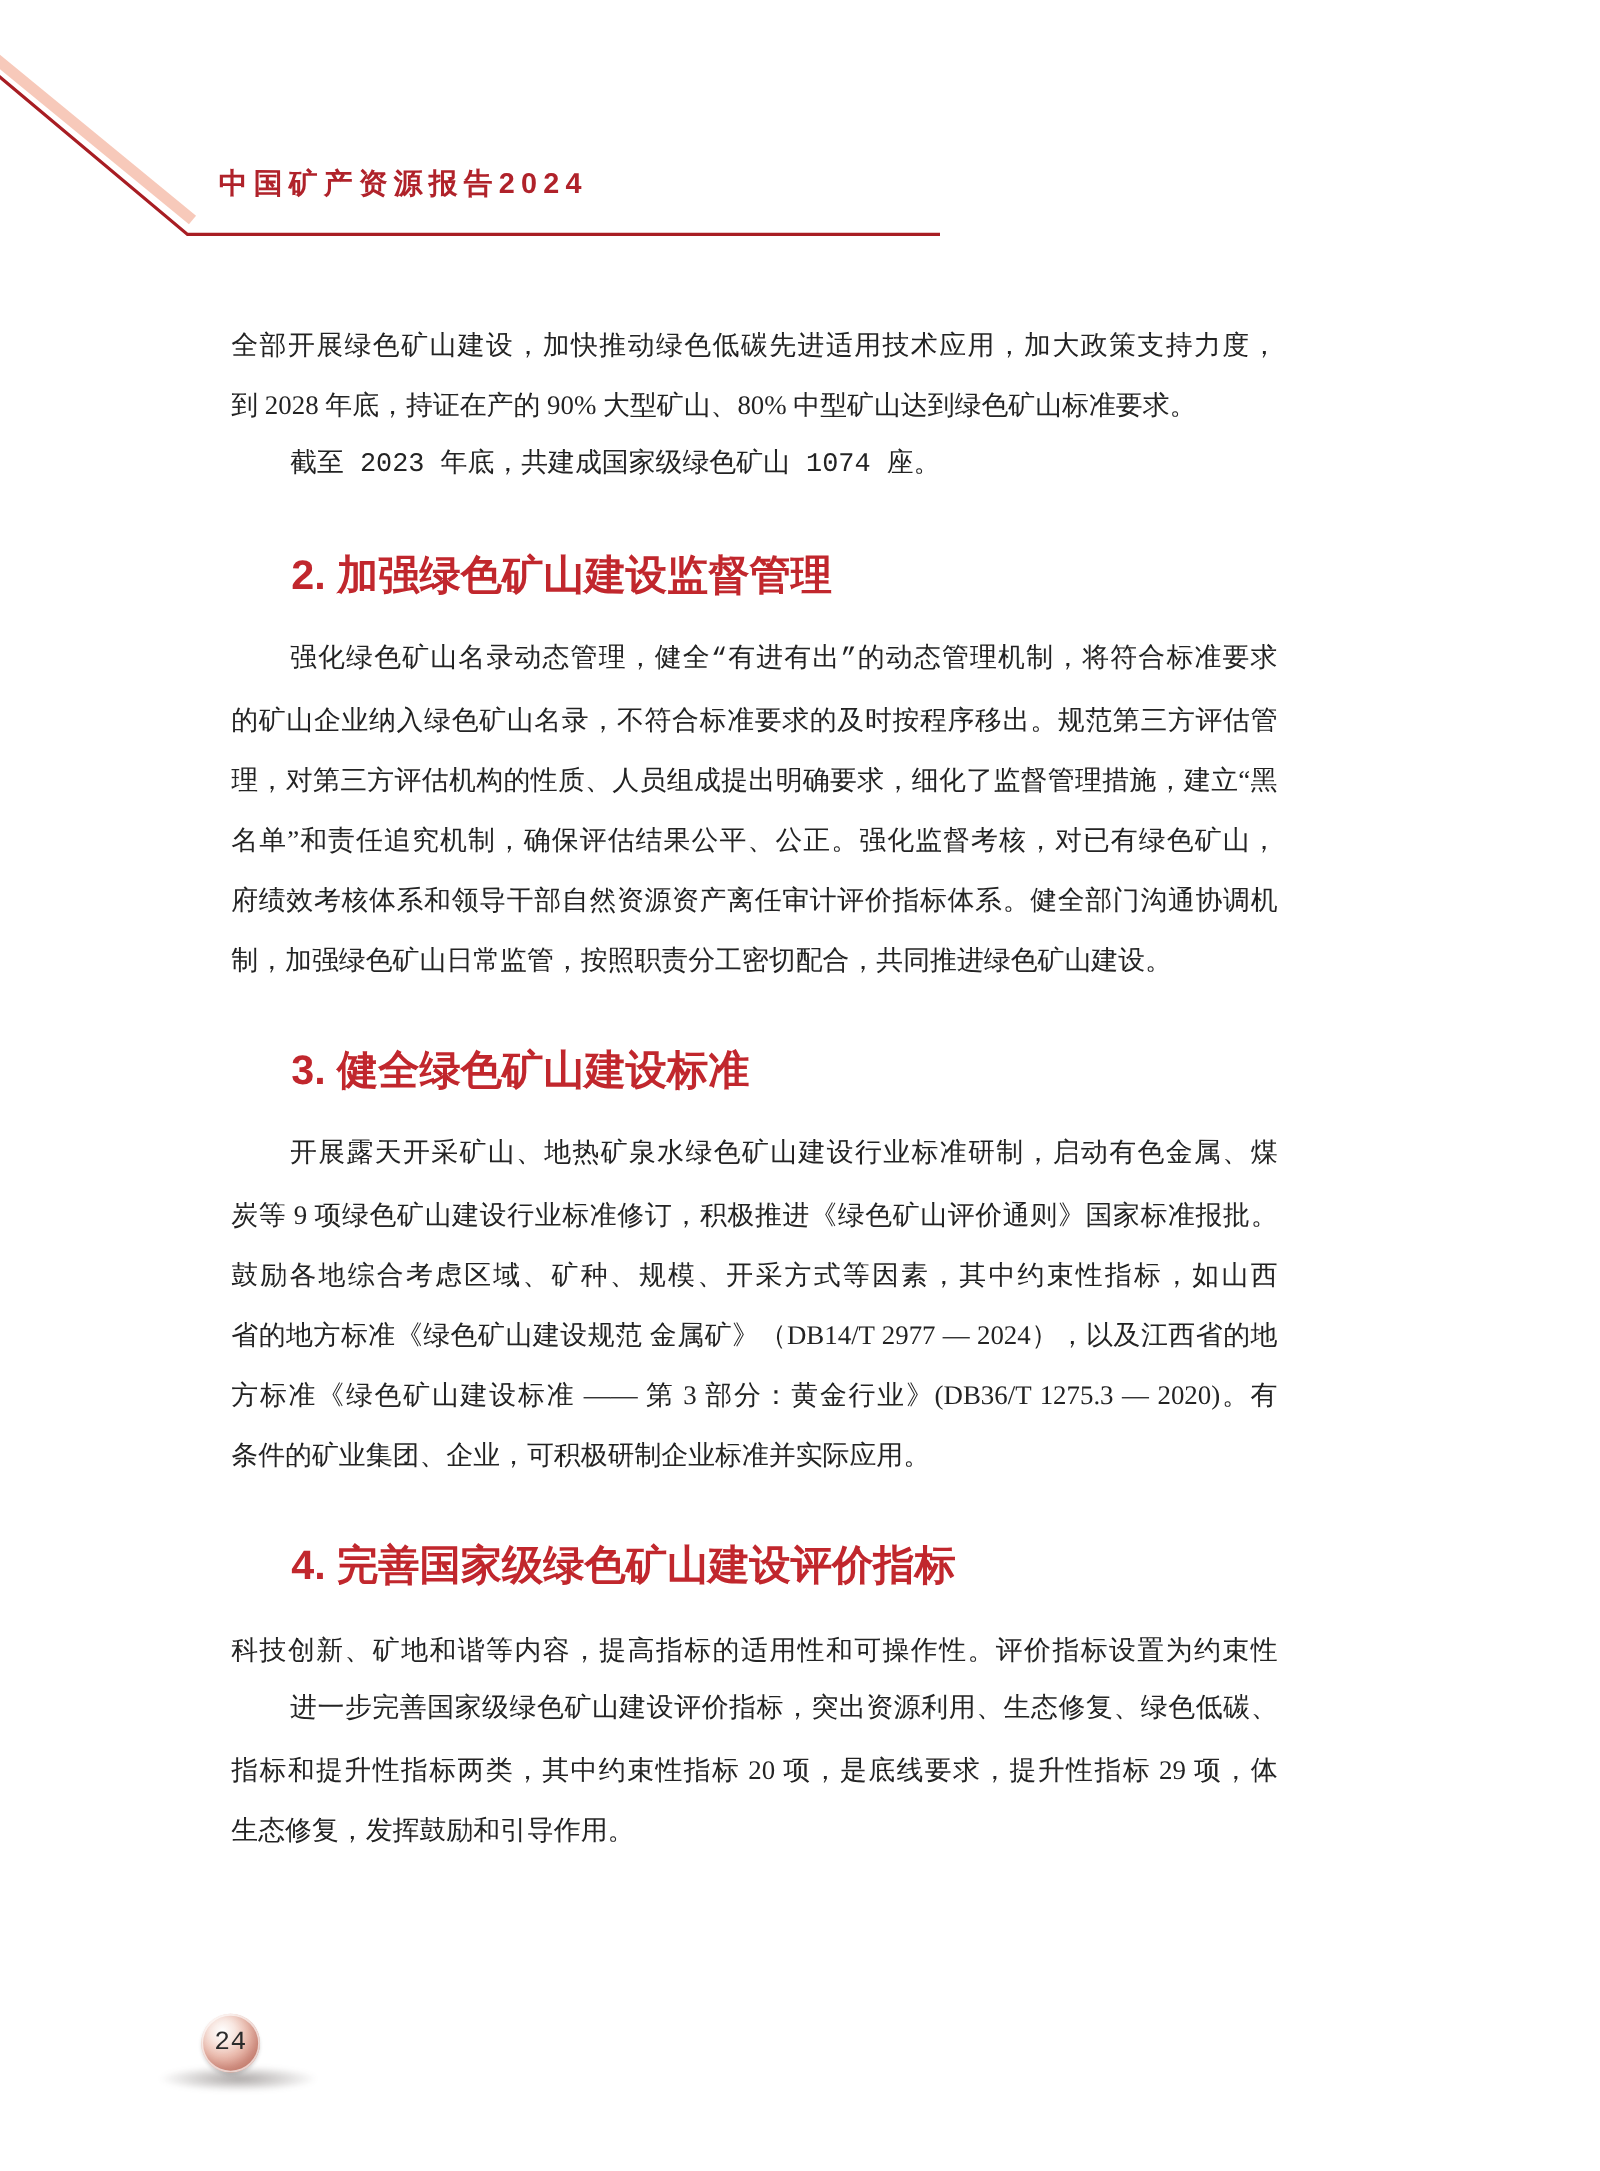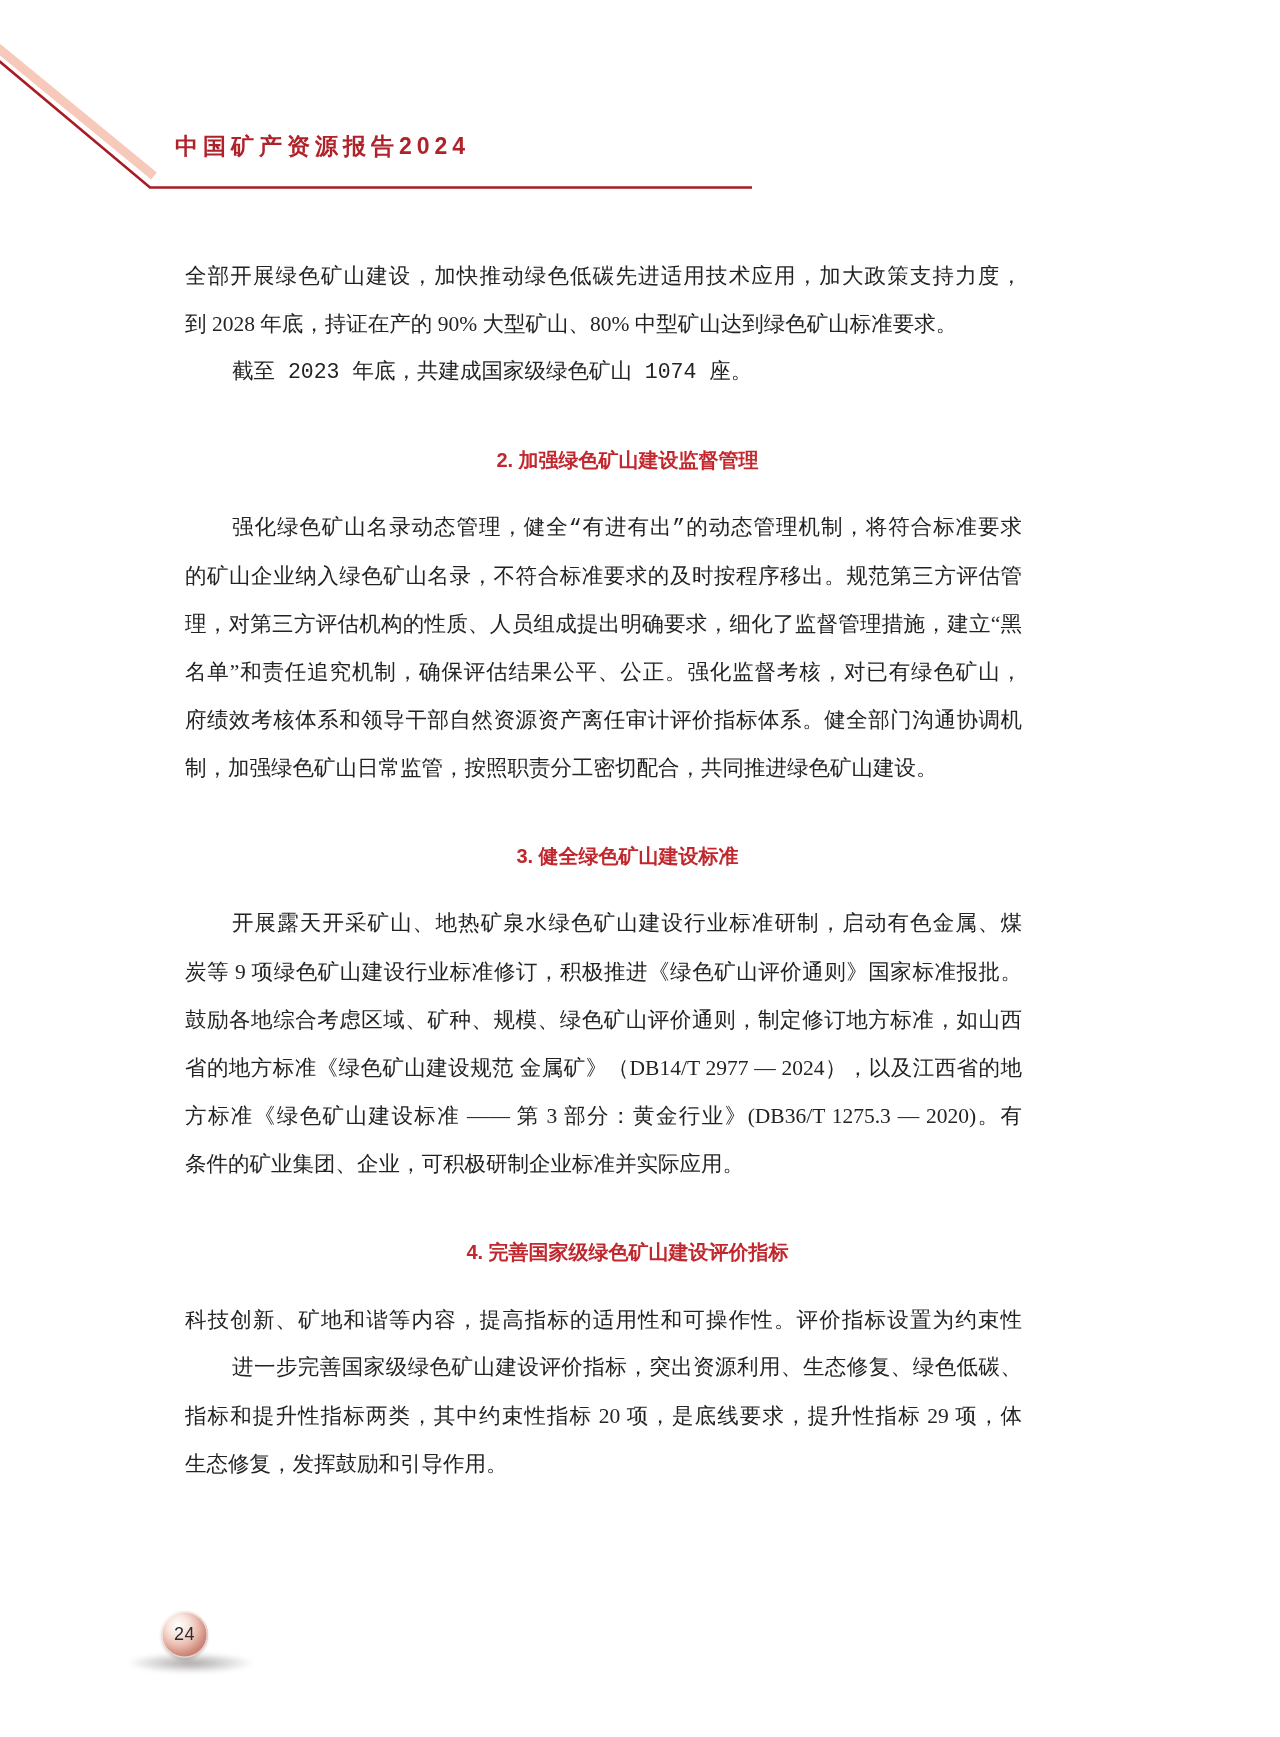--- a/index.html
+++ b/index.html
@@ -33,37 +33,36 @@
   .line{
     height:48px;line-height:48px;white-space:nowrap;overflow:hidden;
     color:var(--body-ink);
   }
   .line.just{text-align:justify;text-align-last:justify;}
   .line.indent{padding-left:47px;font-family:Liberation Mono, monospace;}
   .section-heading{
     height:48px;line-height:48px;margin-top:40px;margin-bottom:20px;
     padding-left:48px;
     font-family:"Liberation Sans","DejaVu Sans",sans-serif;
-    font-weight:bold;font-size:20px;color:var(--heading-red);
+    font-weight:bold;font-size:33px;color:var(--heading-red);
     white-space:nowrap;
-    text-align:center;
   }
   .page-ball{
     position:absolute;left:161px;top:1611px;width:47px;height:47px;
     border-radius:50%;
     background:
       radial-gradient(circle at 36% 30%, #ffffff 0%, #f8e7e1 22%, #ecbfb2 45%, #dc9c8d 65%, #d28875 80%, #ddb4ab 93%, #cfc8c5 100%);
     box-shadow: inset 0 0 0 1.5px rgba(255,255,255,0.65),
                 inset -4px -5px 9px rgba(160,95,85,0.35),
                 0 2px 3px rgba(0,0,0,0.15);
     display:flex;align-items:center;justify-content:center;
   }
   .page-ball .num{
-    font-family:Liberation Sans, sans-serif;
-    font-size:18px;color:#2b2b2b;letter-spacing:0.5px;
+    font-family:Liberation Mono, monospace;
+    font-size:21px;color:#2b2b2b;letter-spacing:0.5px;
   }
   .ball-shadow{
     position:absolute;left:128px;top:1653px;width:125px;height:20px;
     background:radial-gradient(ellipse at center, rgba(55,45,43,0.42) 0%, rgba(55,45,43,0.16) 45%, rgba(55,45,43,0) 72%);
     filter:blur(2px);
   }
 </style>
 </head>
 <body>
 
@@ -96,21 +95,21 @@
       <div class="line just">的矿山企业纳入绿色矿山名录，不符合标准要求的及时按程序移出。规范第三方评估管</div>
       <div class="line just">理，对第三方评估机构的性质、人员组成提出明确要求，细化了监督管理措施，建立“黑</div>
       <div class="line just">名单”和责任追究机制，确保评估结果公平、公正。强化监督考核，对已有绿色矿山，</div>
       <div class="line just">府绩效考核体系和领导干部自然资源资产离任审计评价指标体系。健全部门沟通协调机</div>
       <div class="line">制，加强绿色矿山日常监管，按照职责分工密切配合，共同推进绿色矿山建设。</div>
     </div>
     <div class="section-heading">3. 健全绿色矿山建设标准</div>
     <div class="para">
       <div class="line just indent">开展露天开采矿山、地热矿泉水绿色矿山建设行业标准研制，启动有色金属、煤</div>
       <div class="line just">炭等 9 项绿色矿山建设行业标准修订，积极推进《绿色矿山评价通则》国家标准报批。</div>
-      <div class="line just">鼓励各地综合考虑区域、矿种、规模、绿色矿山评价通则，制定修订地方标准，如山西</div>
+      <div class="line just">鼓励各地综合考虑区域、矿种、规模、开采方式等因素，其中约束性指标，如山西</div>
       <div class="line just">省的地方标准《绿色矿山建设规范 金属矿》（DB14/T 2977 — 2024），以及江西省的地</div>
       <div class="line just">方标准《绿色矿山建设标准 —— 第 3 部分：黄金行业》(DB36/T 1275.3 — 2020)。有</div>
       <div class="line">条件的矿业集团、企业，可积极研制企业标准并实际应用。</div>
     </div>
     <div class="section-heading">4. 完善国家级绿色矿山建设评价指标</div>
     <div class="para">
       <div class="line just">科技创新、矿地和谐等内容，提高指标的适用性和可操作性。评价指标设置为约束性</div>
       <div class="line just indent">进一步完善国家级绿色矿山建设评价指标，突出资源利用、生态修复、绿色低碳、</div>
       <div class="line just">指标和提升性指标两类，其中约束性指标 20 项，是底线要求，提升性指标 29 项，体</div>
       <div class="line">生态修复，发挥鼓励和引导作用。</div>

